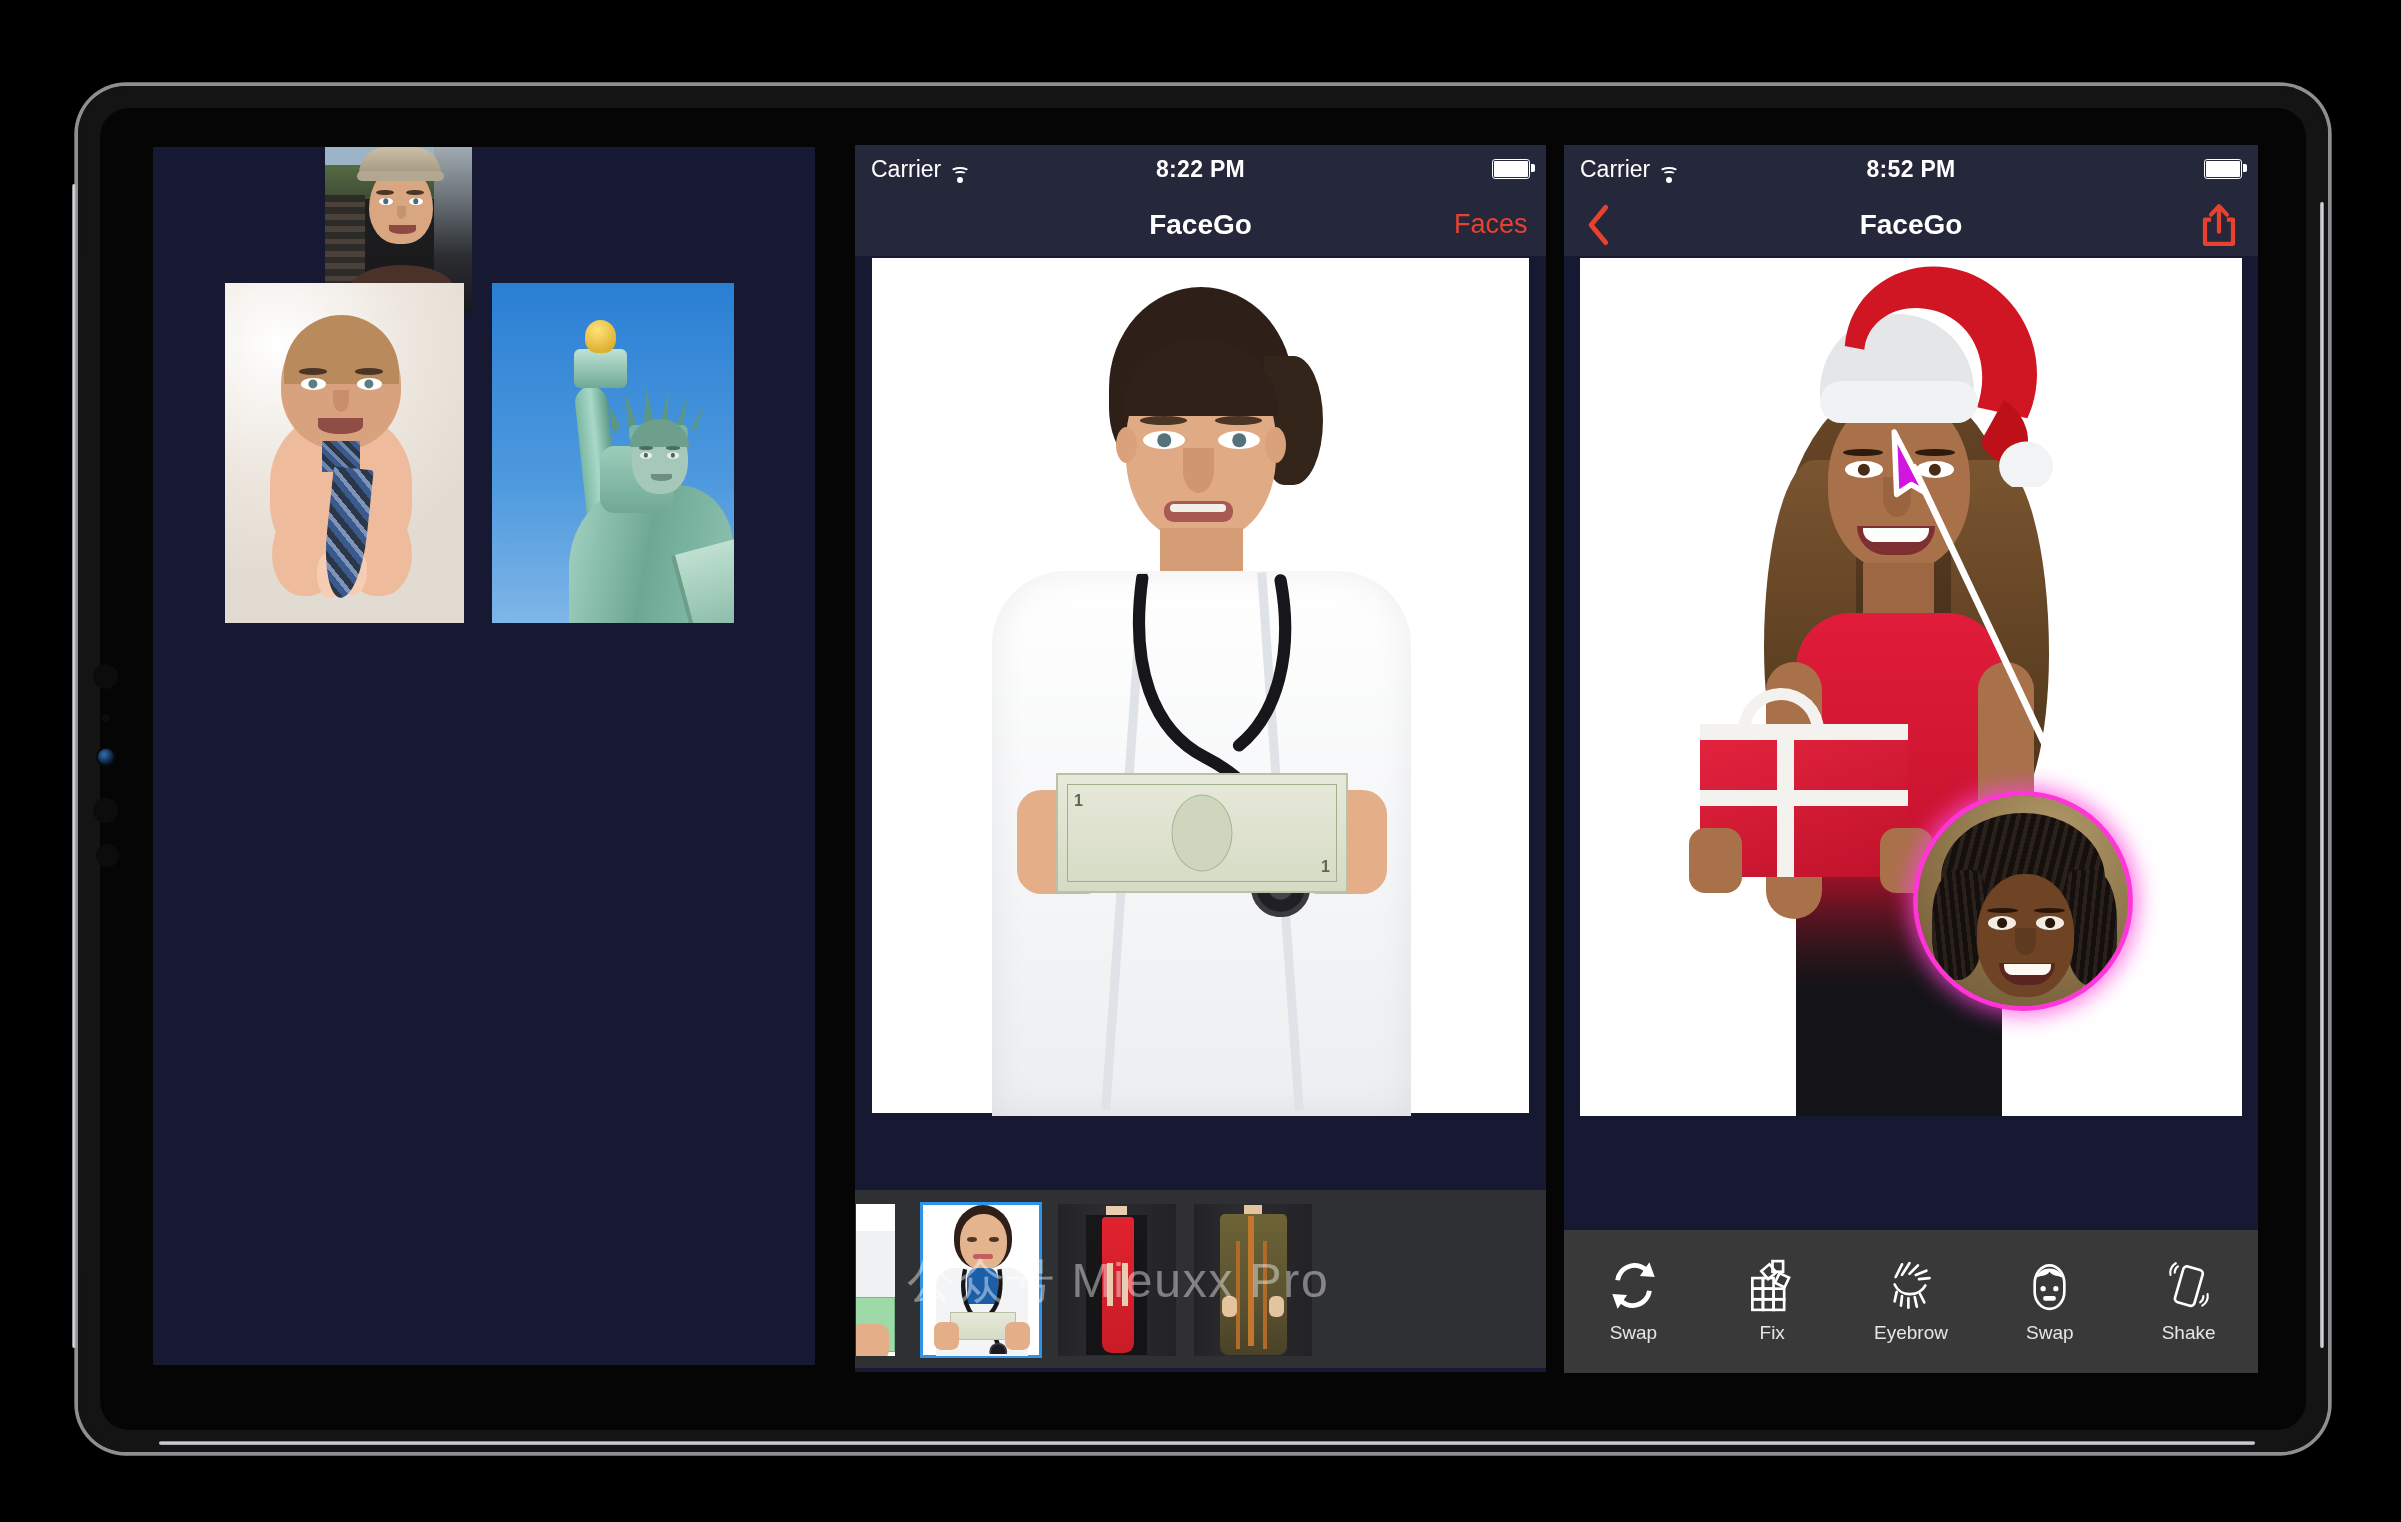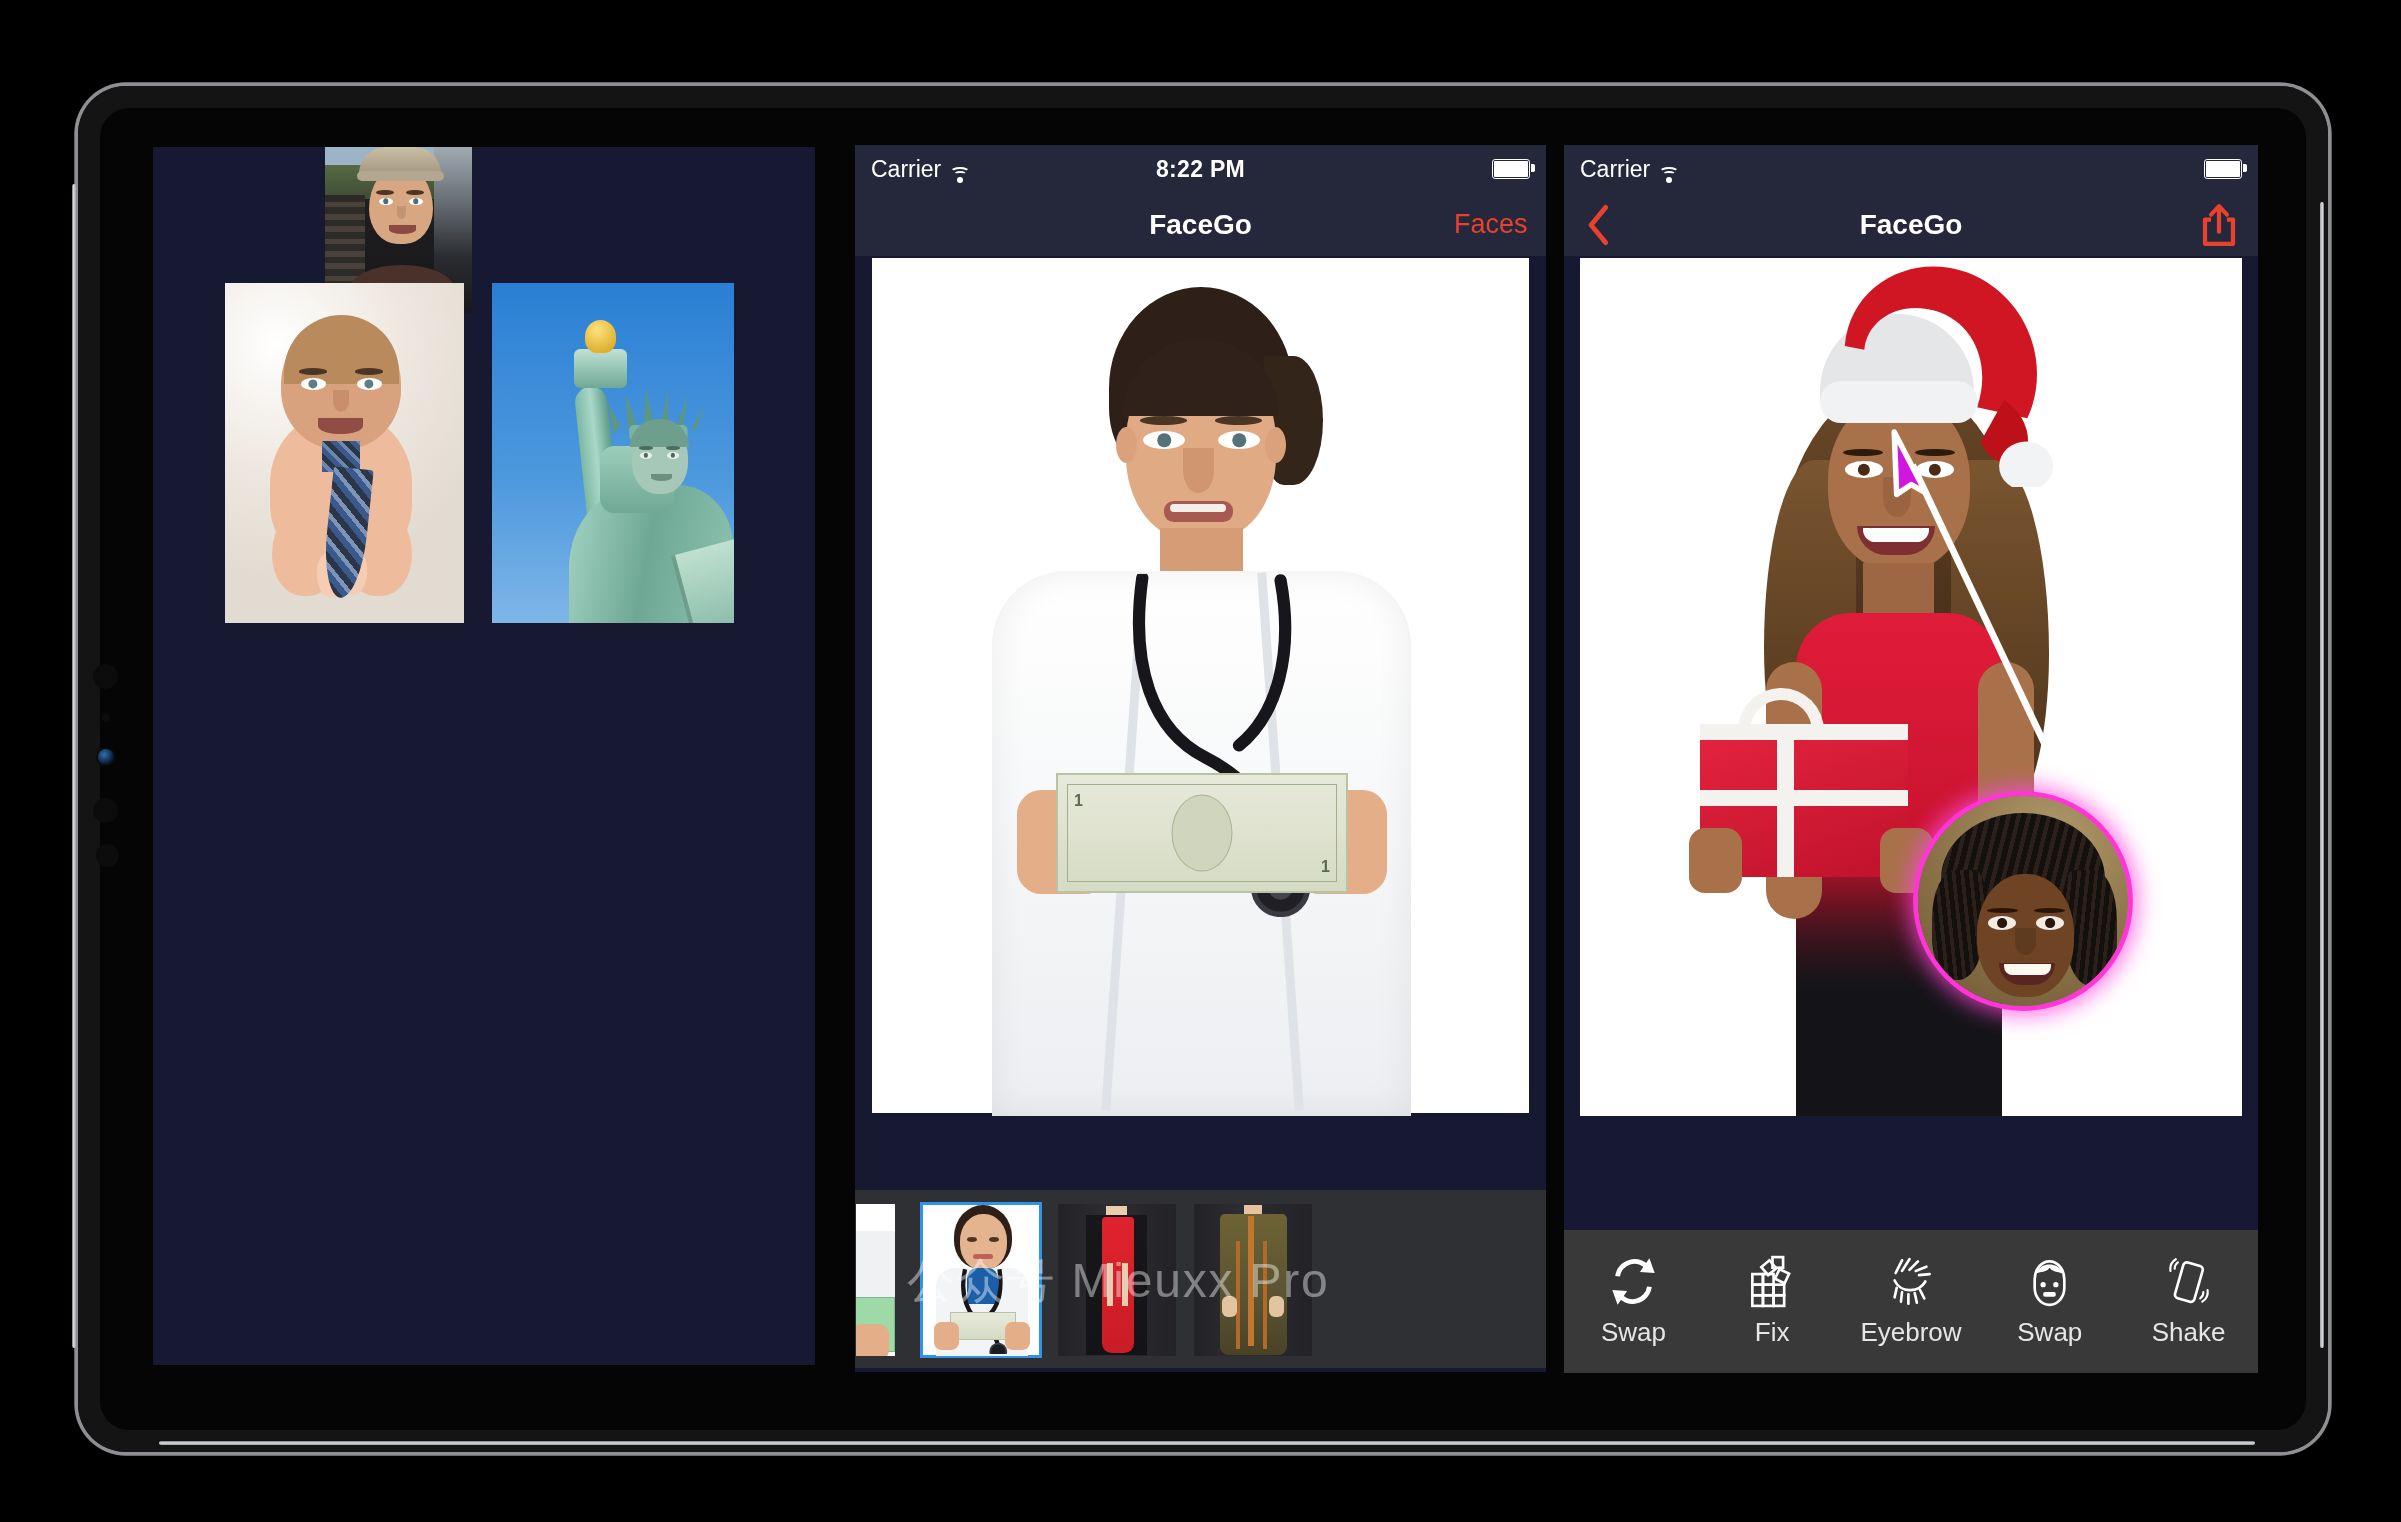--- a/index.html
+++ b/index.html
@@ -94,21 +94,21 @@
      font-size:48px;letter-spacing:1.8px;pointer-events:none;white-space:nowrap;}
 
   
   #rp-stage{position:absolute;left:16px;top:113px;width:662px;height:858px;background:#fff;}
   #rp-circle{position:absolute;left:354px;top:651px;width:210px;height:210px;border-radius:50%;
      overflow:hidden;box-shadow:0 0 0 4.9px #ff35d8, 0 0 21px 9.8px rgba(255,70,220,.75);
      background:radial-gradient(circle at 50% 40%,#9e8458,#7b6441 70%,#5c4a2f);}
   #rp-toolbar{position:absolute;left:0;bottom:0;width:100%;height:143px;background:#393939;
      display:flex;align-items:center;}
   .tb-item{flex:1;display:flex;flex-direction:column;align-items:center;gap:9.8px;}
-  .tb-label{color:#e6e6e6;font-size:26px;}
+  .tb-label{color:#e6e6e6;font-size:19px;}
   .tb-icon{width:53px;height:53px;display:block;}
 
   .lbl{user-select:none;}
 </style>
 </head>
 <body>
 
 <div id="tablet">
   <div id="tablet-inner"></div>
 </div>
@@ -375,20 +375,21 @@
 
   <div class="statusbar">
     <div class="sb-left">
       <span class="lbl">Carrier</span>
       <span class="wifi">
           <i></i>
           <i></i>
           <i></i>
         </span>
     </div>
+    <div class="sb-time lbl">8:52 PM</div>
     <div class="sb-right">
       <span class="battery"></span>
     </div>
   </div>
 
   <div class="navbar">
     <svg class="nav-left-icon" width="28" height="43" viewBox="0 0 46 70">
       <polyline points="34,6 10,35 34,64" fill="none" stroke="#e8412f" stroke-width="8" stroke-linecap="round" stroke-linejoin="round"></polyline>
     </svg>
     <span class="nav-title lbl">FaceGo</span>

